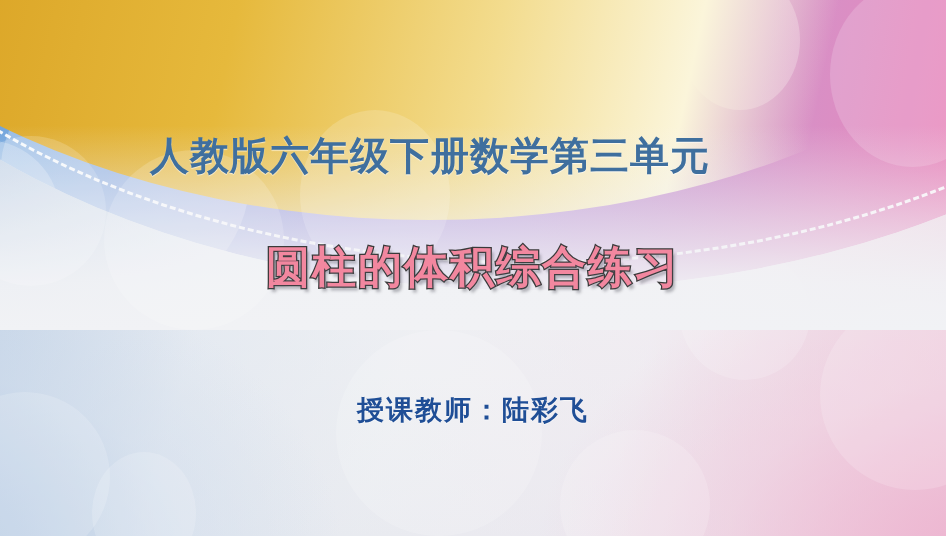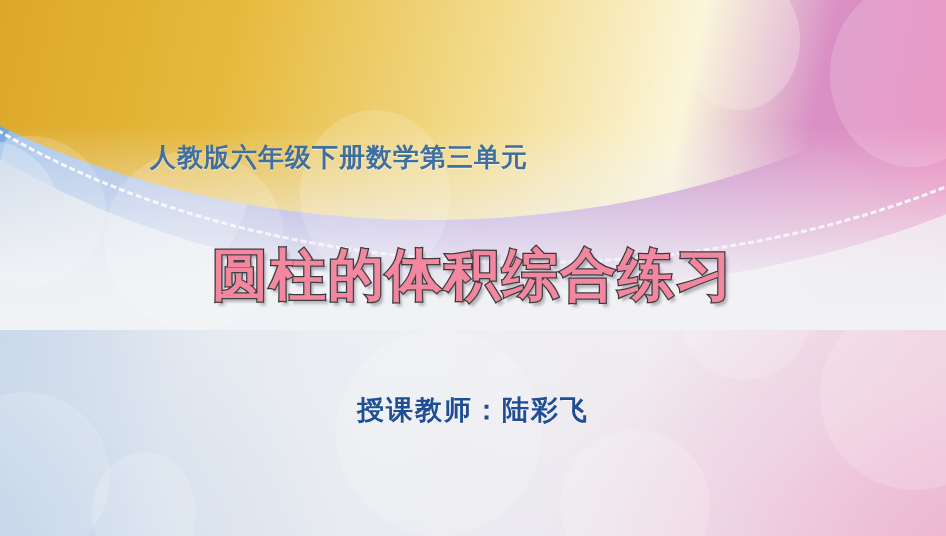--- a/index.html
+++ b/index.html
@@ -158,35 +158,35 @@
   }
 
   
   .content {
     position: absolute;
     inset: 0;
   }
   .subject-line {
     position: absolute;
     left: 150px;
-    top: 140px;
-    font-size: 26px;
+    top: 129px;
+    font-size: 39px;
     font-weight: 700;
     letter-spacing: 1px;
     color: #3f6f9e;
     text-shadow: 0 1px 1px rgba(255,255,255,0.65);
     white-space: nowrap;
   }
   .main-title {
     position: absolute;
     left: 0;
     right: 0;
     top: 238px;
     text-align: center;
-    font-size: 56px;
+    font-size: 44px;
     font-weight: 700;
     letter-spacing: 2px;
     color: #f2879f;
     -webkit-text-stroke: 2.5px #3a3a3a;
     paint-order: stroke fill;
     text-shadow: 3px 4px 3px rgba(80,80,90,0.38);
     white-space: nowrap;
   }
   .credit {
     position: absolute;

